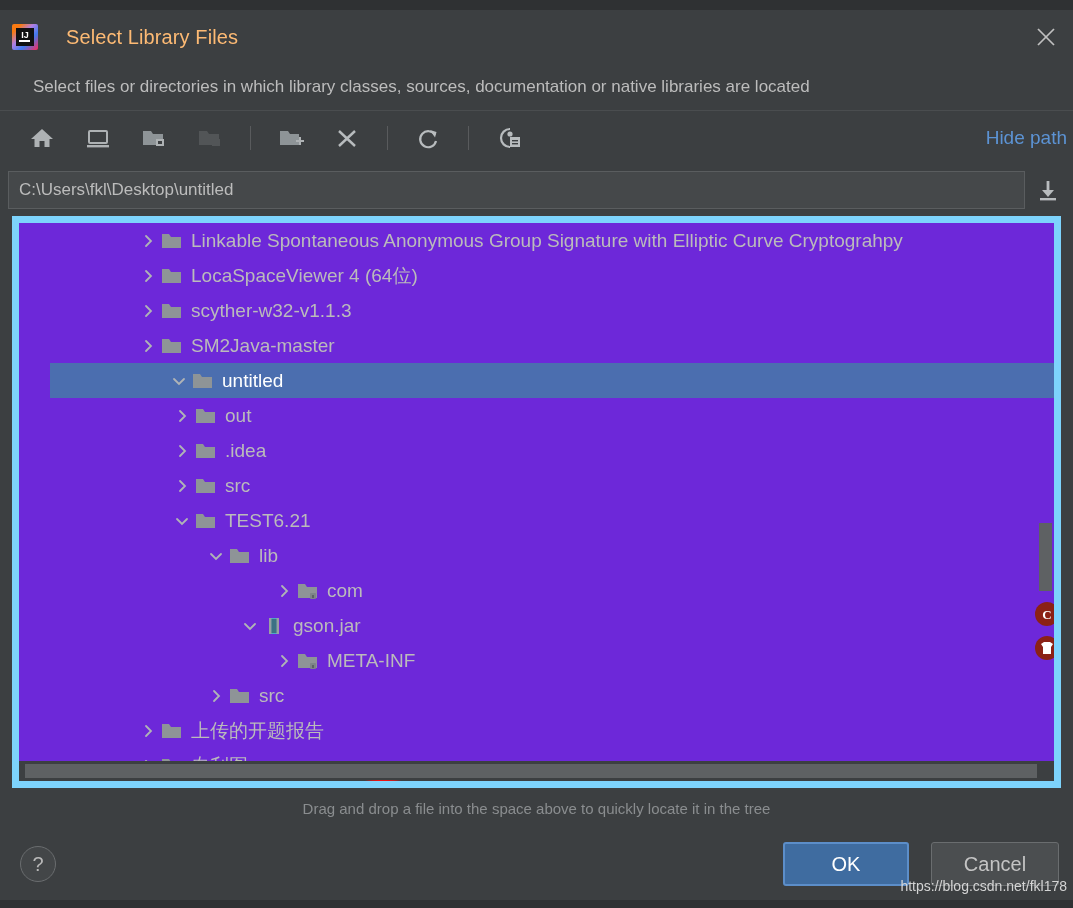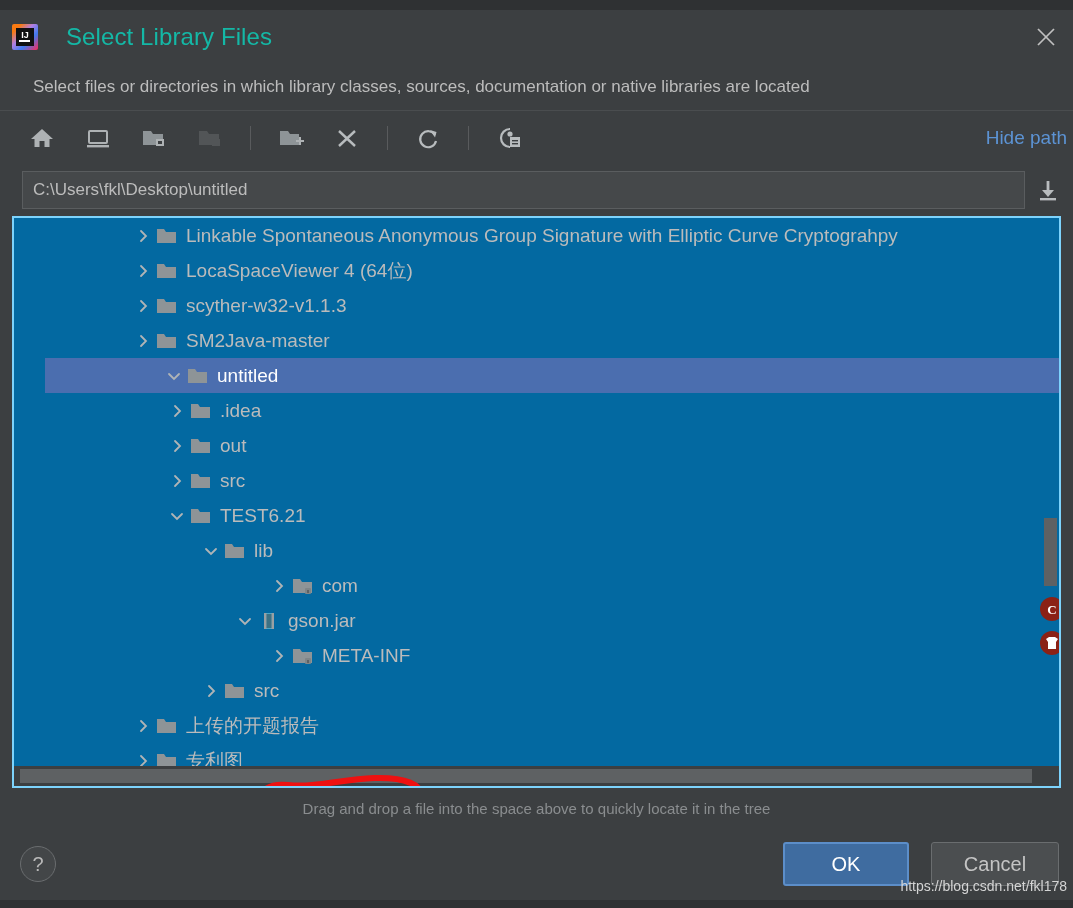--- a/index.html
+++ b/index.html
@@ -52,21 +52,21 @@
     display: flex; align-items: center; justify-content: center;
     letter-spacing: 0px;
     padding-bottom: 5px;
   }
   .ij-logo .ij-bar {
     position: absolute; z-index: 3;
     left: 7px; bottom: 8px; width: 11px; height: 2px;
     background: #fff;
   }
   .dialog-title {
-    font-size: 24px; color: #14b8a6;
+    font-size: 20px; color: #fdba74;
     letter-spacing: 0.1px;
   }
   .close-btn {
     position: absolute; right: 12px; top: 50%;
     transform: translateY(-50%);
     width: 30px; height: 30px;
     display: flex; align-items: center; justify-content: center;
     cursor: pointer;
   }
 
@@ -107,21 +107,21 @@
     color: #5c93d4;
     font-size: 19px;
     cursor: pointer;
     white-space: nowrap;
   }
 
   
   .pathrow {
     flex: 0 0 52px;
     display: flex; align-items: center;
-    padding: 0 6px 0 22px;
+    padding: 0 6px 0 8px;
   }
   .path-field {
     flex: 1 1 auto;
     height: 38px;
     background: #45484a;
     border: 1px solid #5a5d5f;
     color: #bcbcbc;
     font-size: 17px;
     display: flex; align-items: center;
     padding: 0 10px;
@@ -133,22 +133,22 @@
     height: 38px;
     display: flex; align-items: center; justify-content: center;
     cursor: pointer;
     margin-left: 4px;
   }
 
   
   .tree-wrap {
     flex: 1 1 auto;
     margin: 0 12px;
-    border: 2px solid #7dd3fc;
-    background: #0369a1;
+    border: 7px solid #7dd3fc;
+    background: #6d28d9;
     position: relative;
     overflow: hidden;
     padding-left: 20px;
   }
   .tree {
     position: absolute;
     left: 0; top: 0; right: 0; bottom: 20px;
     overflow: hidden;
   }
   .trow {
@@ -464,35 +464,35 @@
           <div class="arrow">
             <svg width="16" height="16" viewBox="0 0 16 16">
               <path d="M6 3 L11 8 L6 13" fill="none" stroke="#b0b4b6" stroke-width="1.8" stroke-linecap="round"></path>
             </svg>
           </div>
           <div class="ticon">
             <svg width="22" height="20" viewBox="0 0 22 20">
               <path d="M1 3 H8 L10 6 H20 V17 H1 Z" fill="#8e9497"></path>
             </svg>
           </div>
+          <div class="tlabel">out</div>
+        </div>
+        <div class="trow">
+          <div style="flex: 0 0 152px;"></div>
+          <div class="arrow">
+            <svg width="16" height="16" viewBox="0 0 16 16">
+              <path d="M6 3 L11 8 L6 13" fill="none" stroke="#b0b4b6" stroke-width="1.8" stroke-linecap="round"></path>
+            </svg>
+          </div>
+          <div class="ticon">
+            <svg width="22" height="20" viewBox="0 0 22 20">
+              <path d="M1 3 H8 L10 6 H20 V17 H1 Z" fill="#8e9497"></path>
+            </svg>
+          </div>
           <div class="tlabel">.idea</div>
-        </div>
-        <div class="trow">
-          <div style="flex: 0 0 152px;"></div>
-          <div class="arrow">
-            <svg width="16" height="16" viewBox="0 0 16 16">
-              <path d="M6 3 L11 8 L6 13" fill="none" stroke="#b0b4b6" stroke-width="1.8" stroke-linecap="round"></path>
-            </svg>
-          </div>
-          <div class="ticon">
-            <svg width="22" height="20" viewBox="0 0 22 20">
-              <path d="M1 3 H8 L10 6 H20 V17 H1 Z" fill="#8e9497"></path>
-            </svg>
-          </div>
-          <div class="tlabel">out</div>
         </div>
         <div class="trow">
           <div style="flex: 0 0 152px;"></div>
           <div class="arrow">
             <svg width="16" height="16" viewBox="0 0 16 16">
               <path d="M6 3 L11 8 L6 13" fill="none" stroke="#b0b4b6" stroke-width="1.8" stroke-linecap="round"></path>
             </svg>
           </div>
           <div class="ticon">
             <svg width="22" height="20" viewBox="0 0 22 20">

